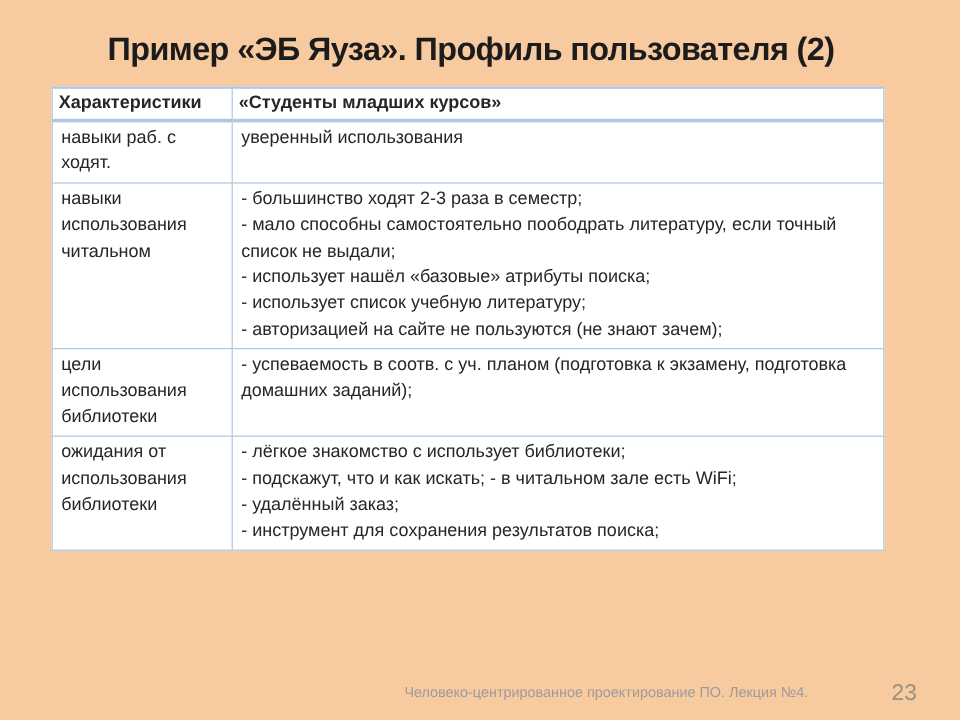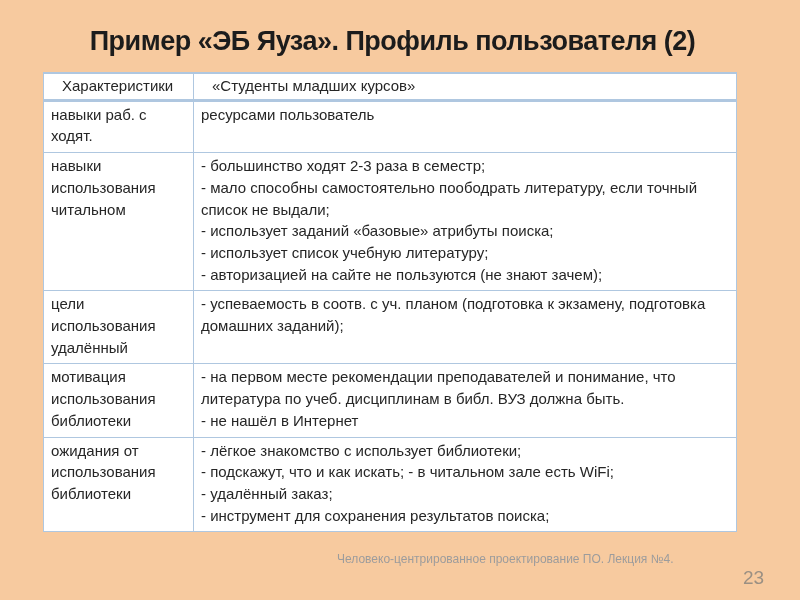--- a/index.html
+++ b/index.html
@@ -32,27 +32,27 @@
   table.profile th, table.profile td {
     border: 1px solid var(--table-border, #AFC7E0);
     vertical-align: top;
     text-align: left;
     padding: 2px 7px 5px 7px;
     font-size: 15px;
     line-height: 21.7px;
     color: var(--cell-text, #262626);
   }
   table.profile thead th {
-    font-weight: normal;
-    padding: 1px 7px 2px 18px;
+    font-weight: bold;
+    padding: 1px 7px 2px 5px;
     border-bottom: 3px solid var(--table-border, #AFC7E0);
   }
   .cell-line { margin: 0; }
   .footer-text {
-    position: absolute; left: 337px; top: 552px;
+    position: absolute; left: 337px; top: 570px;
     font-size: 12px;
     color: var(--footer-color, #8D949C);
     opacity: 0.85;
     white-space: nowrap;
   }
   .page-number {
     position: absolute; left: 743px; top: 567px;
     font-size: 19px;
     color: var(--page-number-color, #9B9083);
   }
@@ -74,49 +74,42 @@
         <tr>
           <th>Характеристики</th>
           <th>«Студенты младших курсов»</th>
         </tr>
       </thead>
       <tbody>
 
   <tr>
     <td>навыки раб. с ходят.</td>
     <td>
-              <div class="cell-line">ресурсами пользователь</div>
+              <div class="cell-line">уверенный использования</div>
             </td>
   </tr>
 
   <tr>
     <td>навыки использования читальном</td>
     <td>
               <div class="cell-line">- большинство ходят 2-3 раза в семестр;</div>
               <div class="cell-line">- мало способны самостоятельно поободрать литературу, если точный список не выдали;</div>
-              <div class="cell-line">- использует заданий «базовые» атрибуты поиска;</div>
+              <div class="cell-line">- использует нашёл «базовые» атрибуты поиска;</div>
               <div class="cell-line">- использует список учебную литературу;</div>
               <div class="cell-line">- авторизацией на сайте не пользуются (не знают зачем);</div>
             </td>
   </tr>
 
   <tr>
-    <td>цели использования удалённый</td>
+    <td>цели использования библиотеки</td>
     <td>
               <div class="cell-line">- успеваемость в соотв. с уч. планом (подготовка к экзамену, подготовка домашних заданий);</div>
             </td>
   </tr>
 
-  <tr>
-    <td>мотивация использования библиотеки</td>
-    <td>
-              <div class="cell-line">- на первом месте рекомендации преподавателей и понимание, что литература по учеб. дисциплинам в библ. ВУЗ должна быть.</div>
-              <div class="cell-line">- не нашёл в Интернет</div>
-            </td>
-  </tr>
 
   <tr>
     <td>ожидания от использования библиотеки</td>
     <td>
               <div class="cell-line">- лёгкое знакомство с использует библиотеки;</div>
               <div class="cell-line">- подскажут, что и как искать;  - в читальном зале есть WiFi;</div>
               <div class="cell-line">- удалённый заказ;</div>
               <div class="cell-line">- инструмент для сохранения результатов поиска;</div>
             </td>
   </tr>

